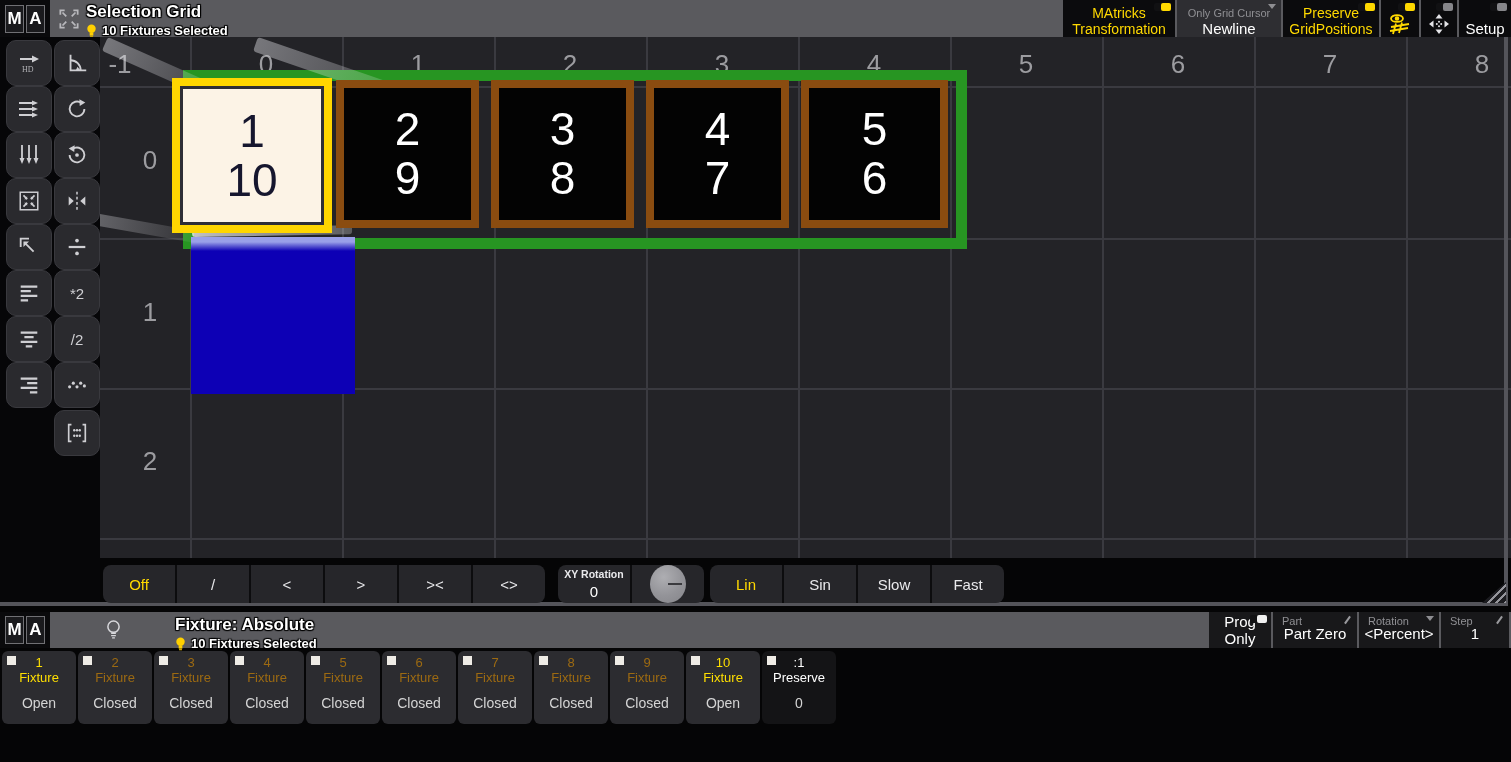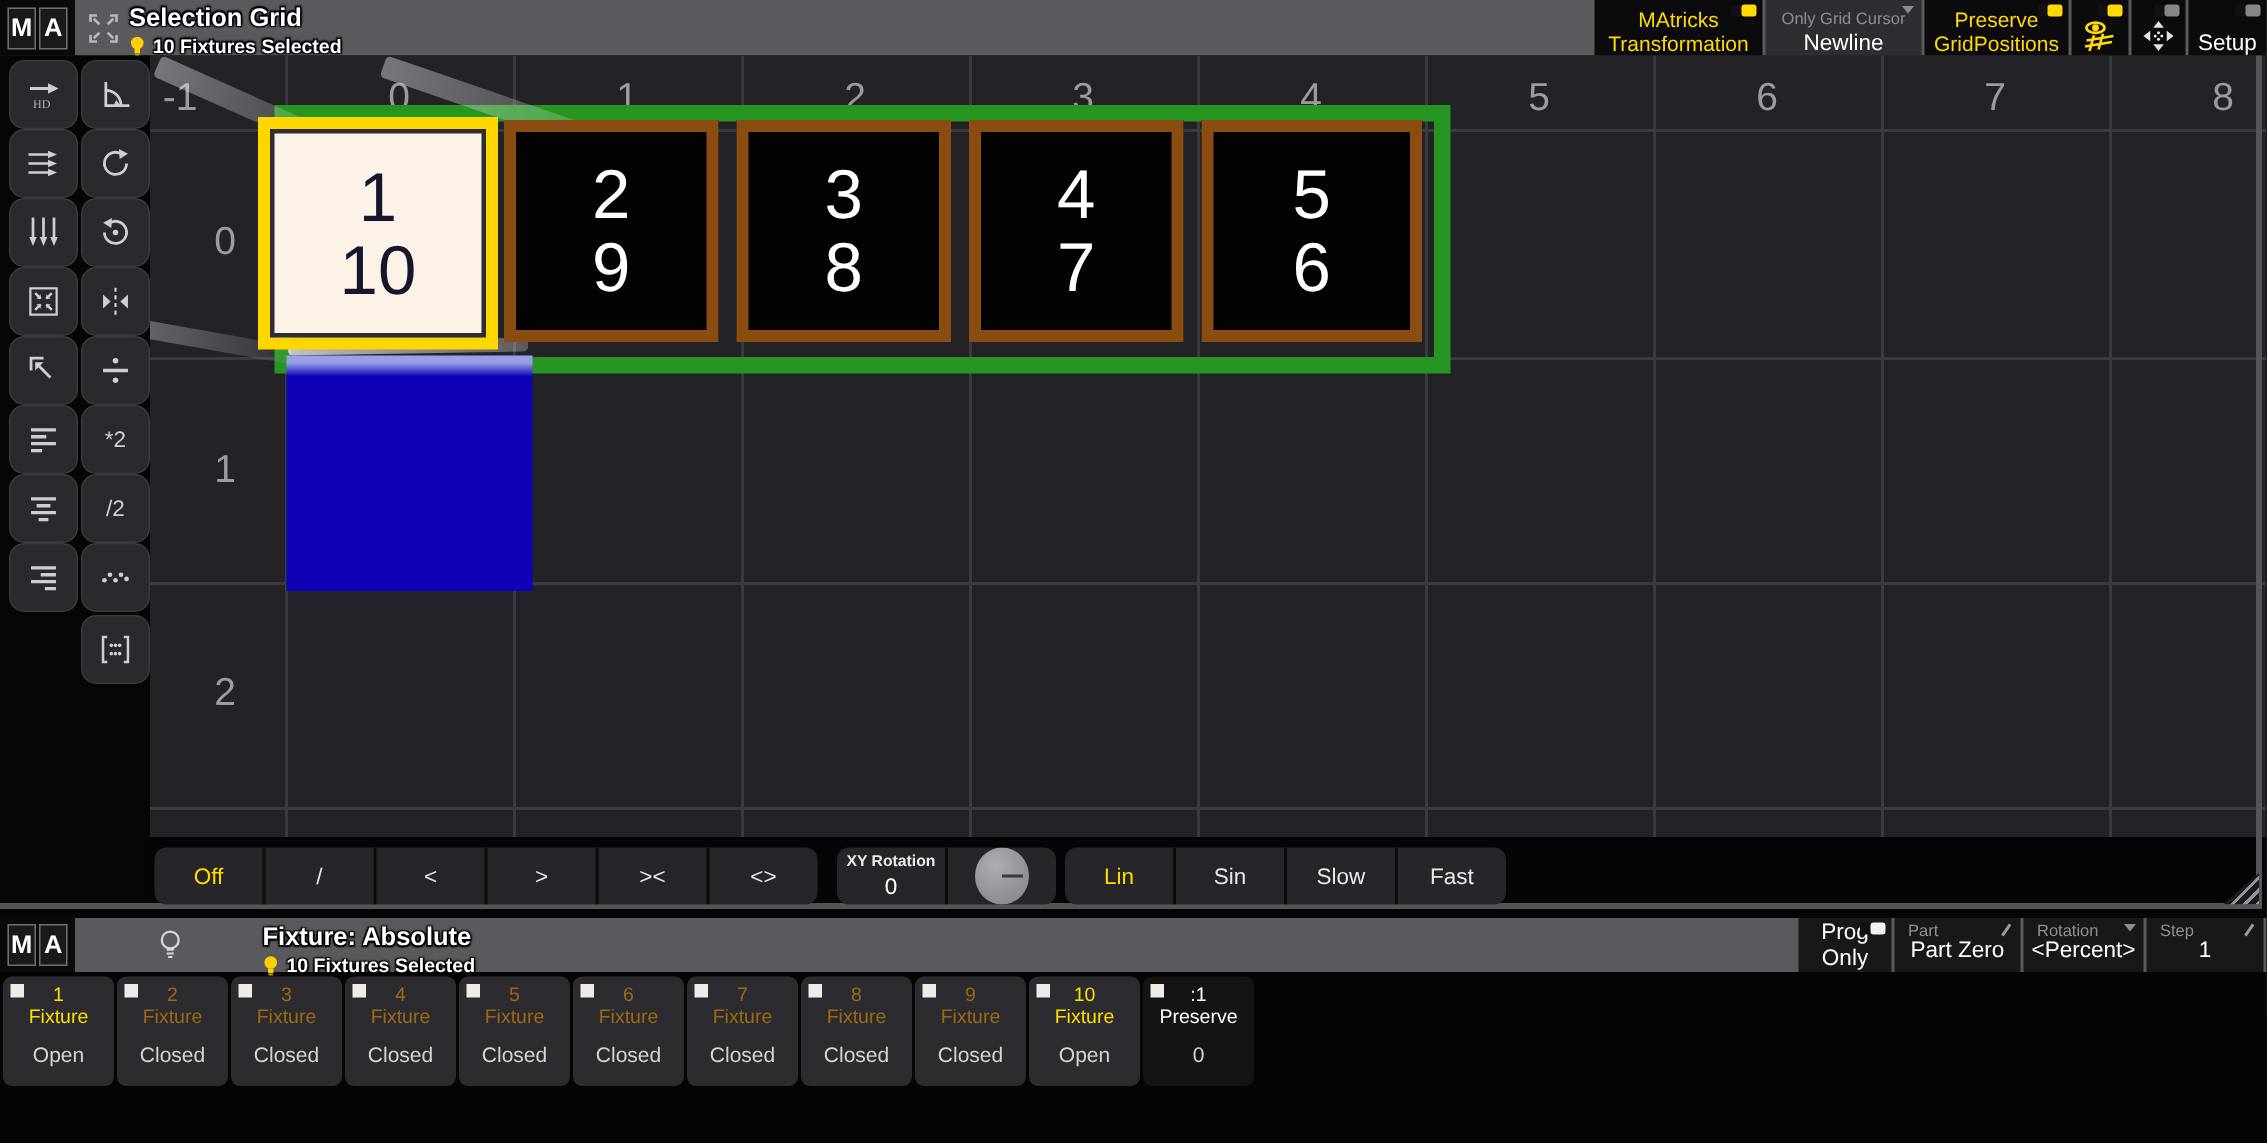--- a/index.html
+++ b/index.html
@@ -399,21 +399,21 @@
     <div class="fbtn" style="width:84px;">
       <div class="pen"></div>
       <span class="toplabel">Part</span>
       <span class="wl">Part Zero</span>
     </div>
     <div class="fbtn" style="width:80px;">
       <div class="ddtri"></div>
       <span class="toplabel">Rotation</span>
       <span class="wl">&lt;Percent&gt;</span>
     </div>
-    <div class="fbtn" style="width:78px;">
+    <div class="fbtn" style="width:68px;">
       <div class="pen"></div>
       <span class="toplabel">Step</span>
       <span class="wl">1</span>
     </div>
   </div>
 </div>
 
 <div id="encoders">
   <div class="enc sel">
     <div class="cb"></div>

